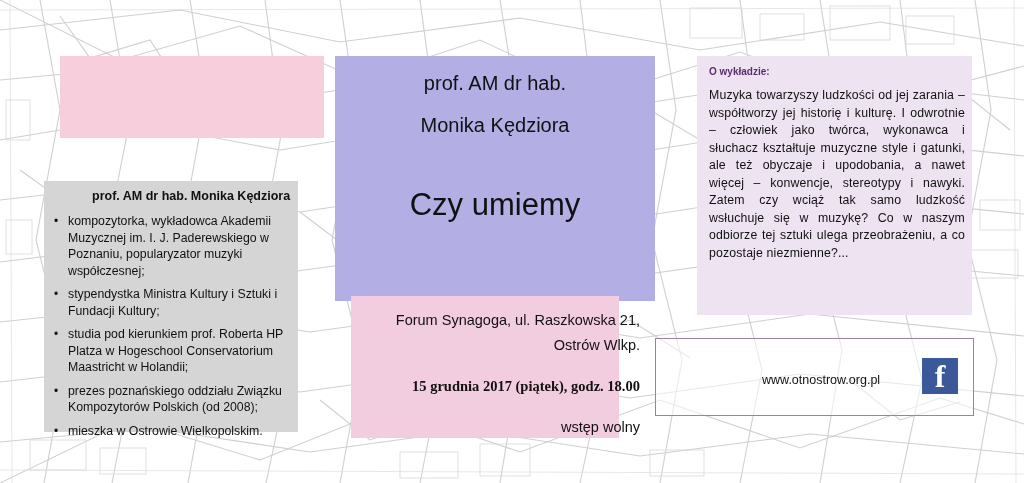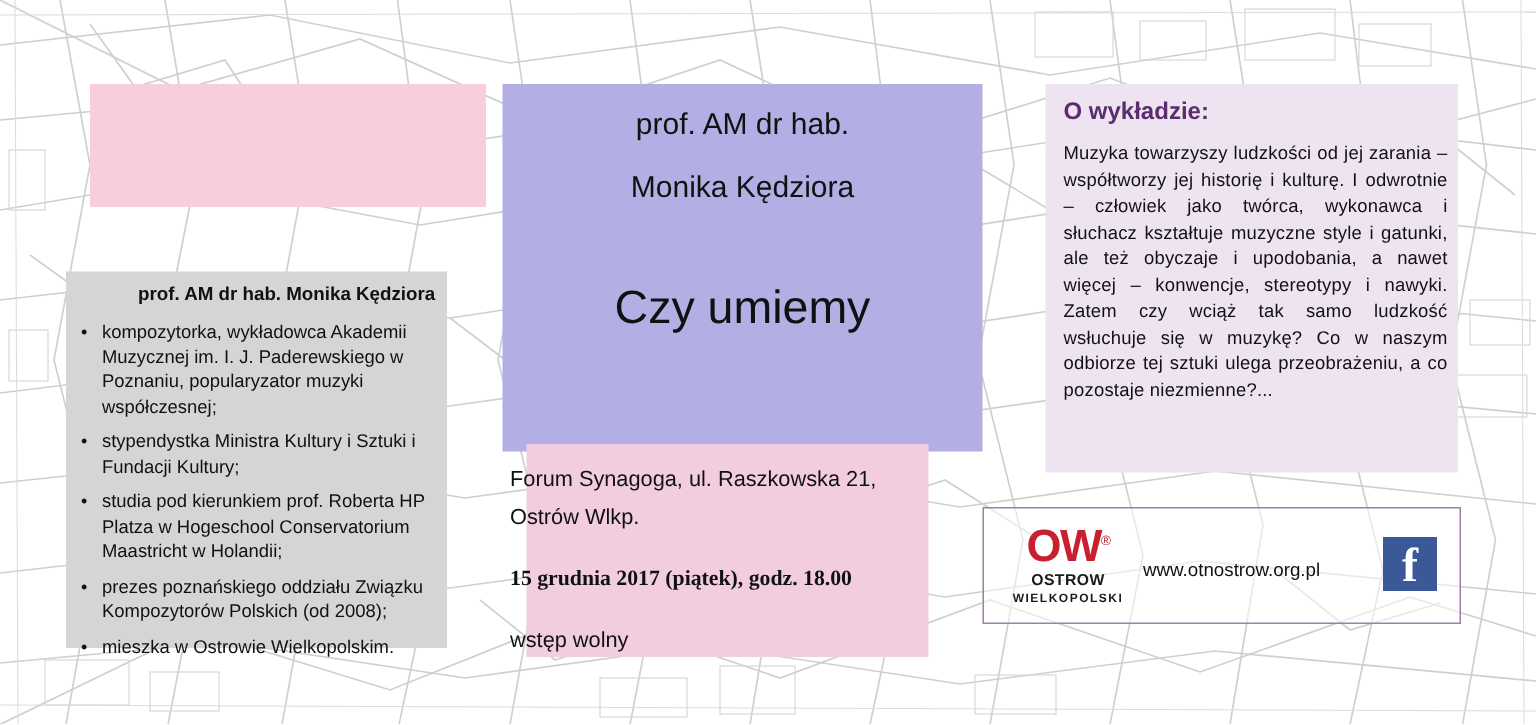--- a/index.html
+++ b/index.html
@@ -138,21 +138,21 @@
     top: 296px;
     width: 268px;
     height: 142px;
     background: #f2cde0;
   }
   .details-inner {
     position: absolute;
     left: 340px;
     top: 308px;
     width: 300px;
-    text-align: left;
+    text-align: right;
     color: #111111;
   }
   .details-place {
     font-size: 14.5px;
     line-height: 25px;
   }
   .details-date {
     font-size: 14.5px;
     font-weight: bold;
     line-height: 25px;
@@ -175,21 +175,21 @@
     background: #ede3f1;
   }
   .about-inner {
     position: absolute;
     left: 709px;
     top: 66px;
     width: 256px;
     color: #111111;
   }
   .about-title {
-    font-size: 16px;
+    font-size: 10px;
     font-weight: bold;
     margin: 0 0 10px 0;
     color: #5b2d6e;
   }
   .about-text {
     font-size: 12.3px;
     line-height: 17.5px;
     text-align: justify;
     letter-spacing: 0.15px;
     margin: 0;
@@ -360,21 +360,16 @@
     <div class="details-free">wstęp wolny</div>
   </div>
 
   <div class="about-box"></div>
   <div class="about-inner">
     <p class="about-title">O wykładzie:</p>
     <p class="about-text">Muzyka towarzyszy ludzkości od jej zarania – współtworzy jej historię i kulturę. I odwrotnie – człowiek jako twórca, wykonawca i słuchacz kształtuje muzyczne style i gatunki, ale też obyczaje i upodobania, a nawet więcej – konwencje, stereotypy i nawyki. Zatem czy wciąż tak samo ludzkość wsłuchuje się w muzykę? Co w naszym odbiorze tej sztuki ulega przeobrażeniu, a co pozostaje niezmienne?...</p>
   </div>
 
   <div class="footer-box"></div>
-  <div class="ow-logo">
-    <div class="ow-mark"><span>OW</span><span class="reg">®</span></div>
-    <div class="ow-name">OSTROW</div>
-    <div class="ow-sub">WIELKOPOLSKI</div>
-  </div>
   <div class="website">www.otnostrow.org.pl</div>
   <div class="fb-icon">f</div>
 
 </div>
 
 </body></html>

